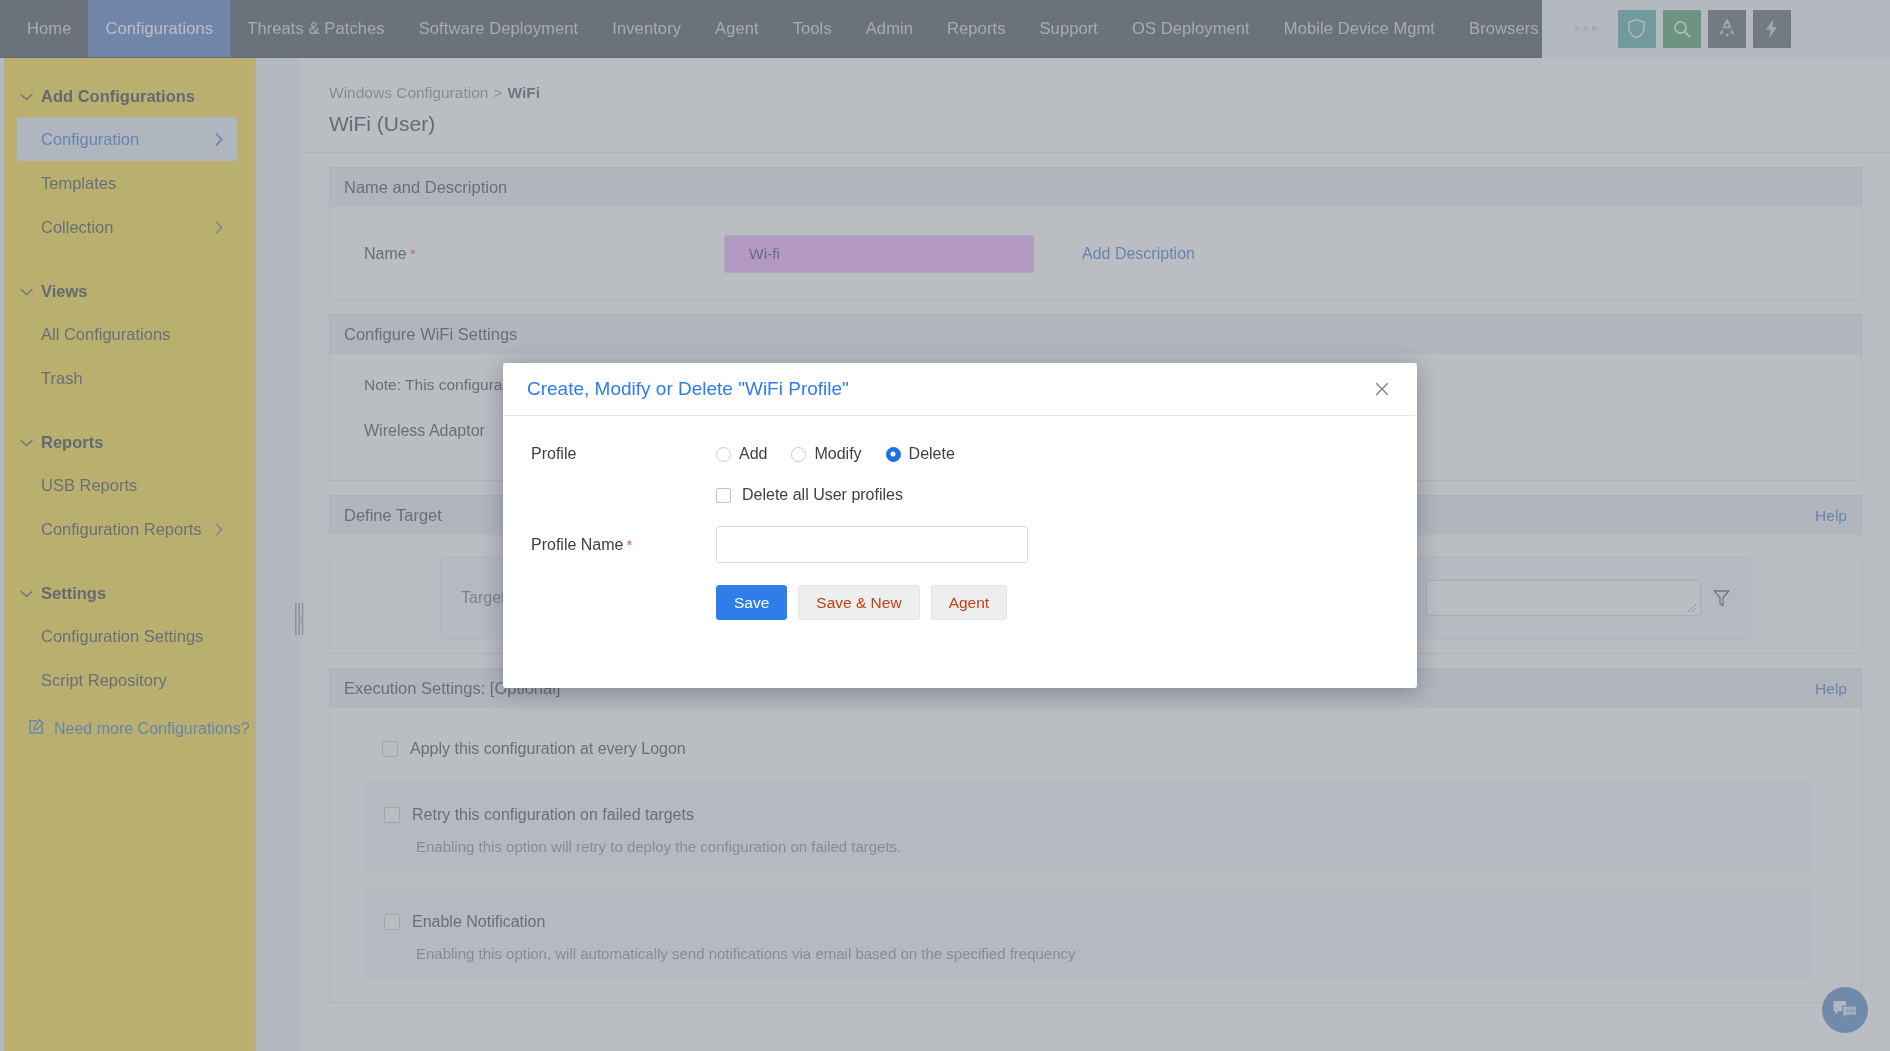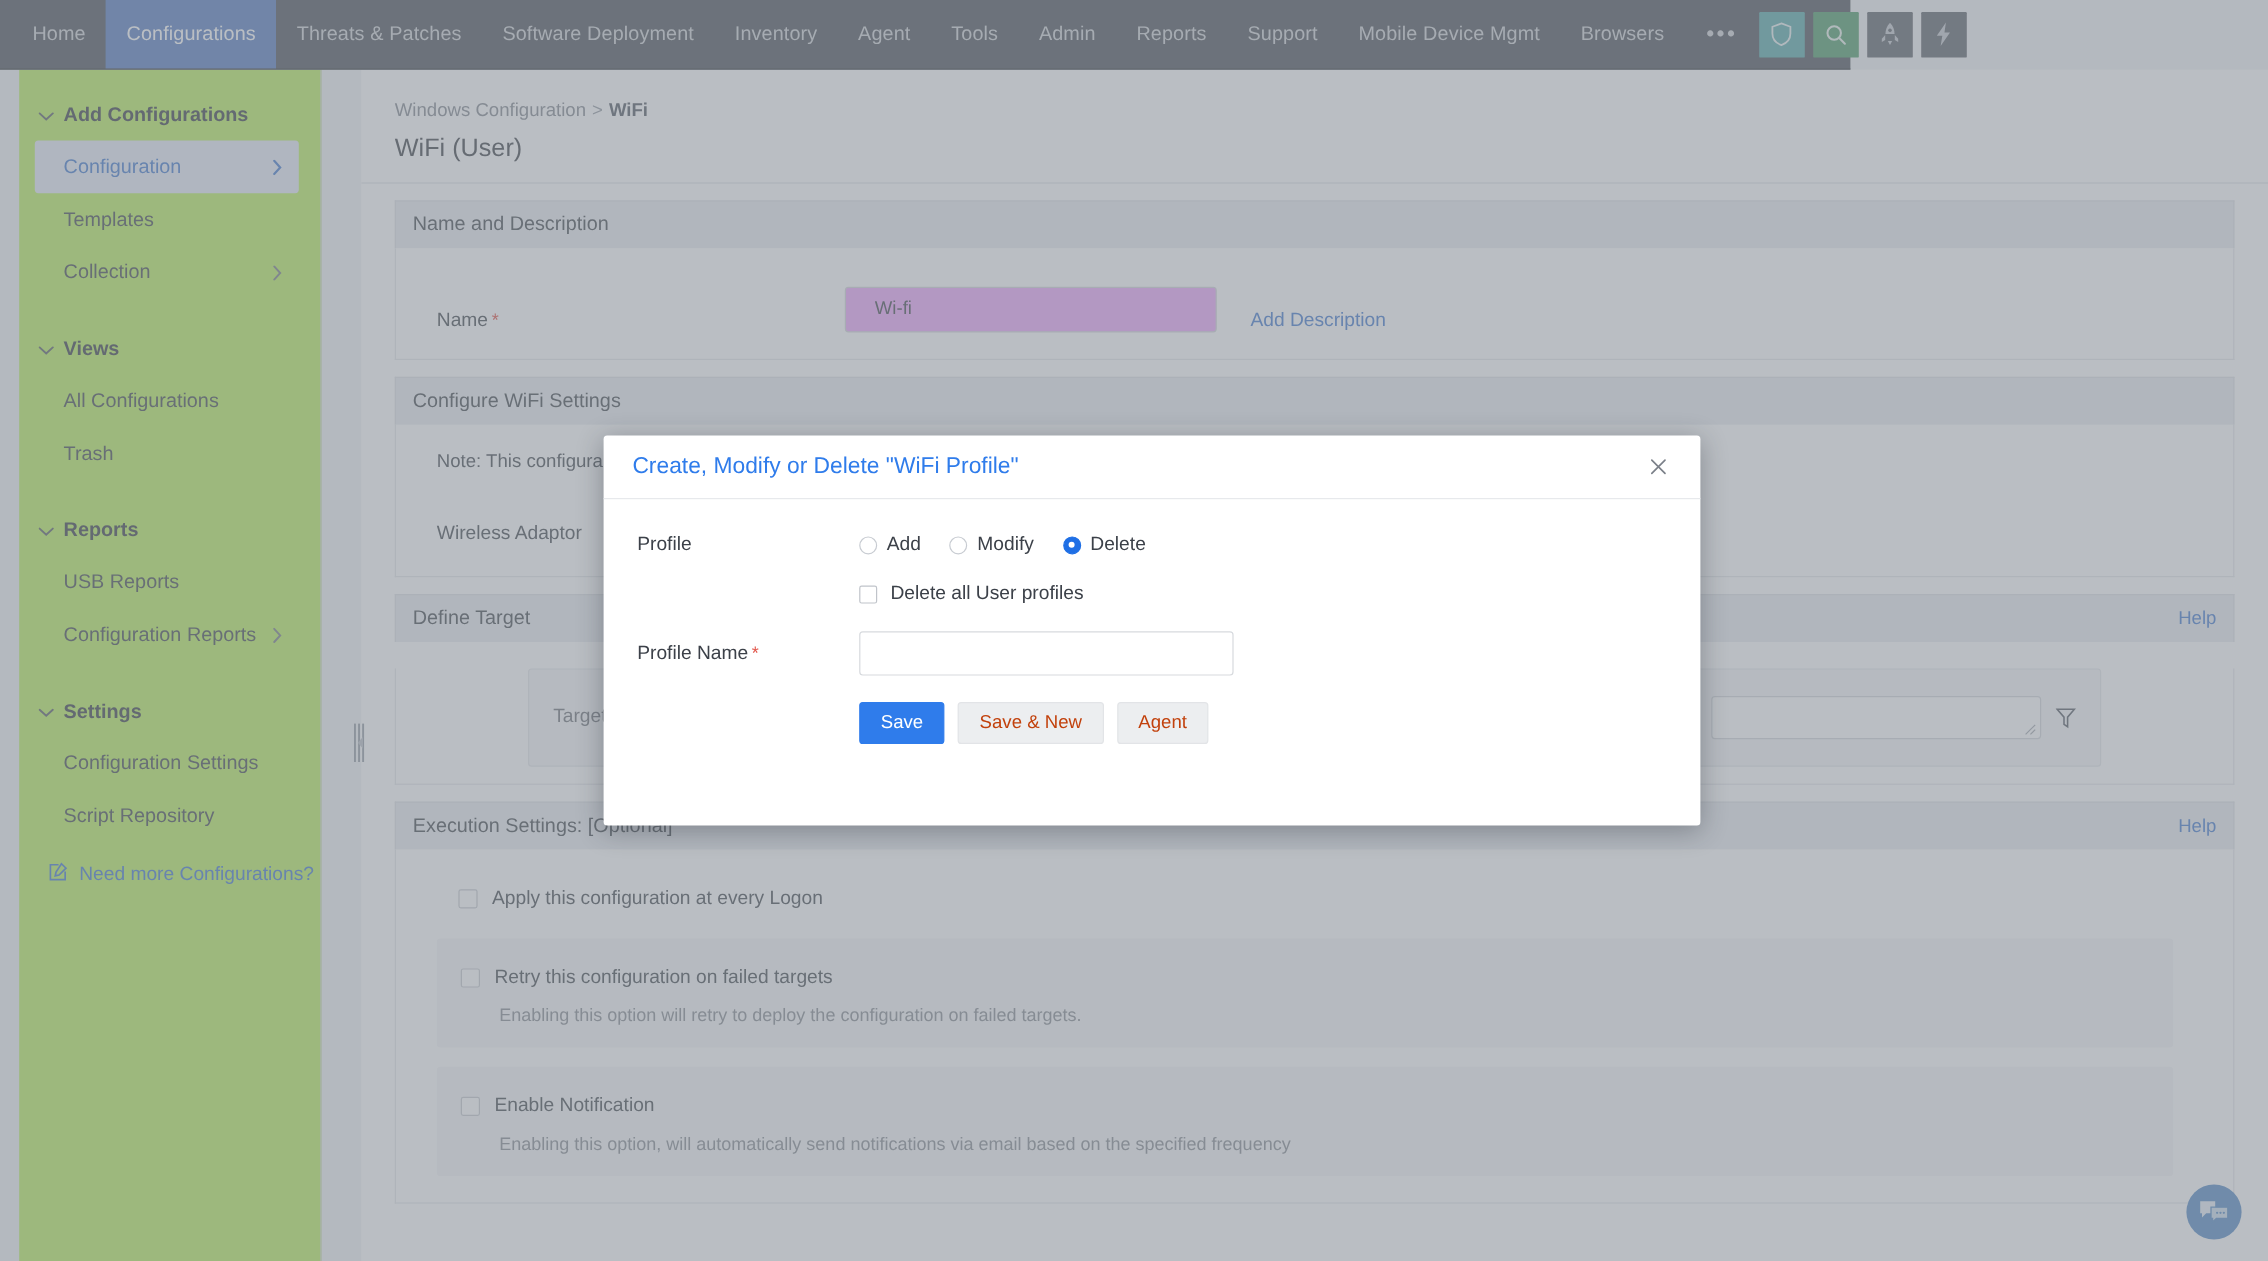--- a/index.html
+++ b/index.html
@@ -61,23 +61,23 @@
     border-radius: 1px;
   }
   .nav-icon-btn.shield { background: #5eadad; }
   .nav-icon-btn.search { background: #55a06f; }
   .nav-icon-btn.rocket { background: #63686f; }
   .nav-icon-btn.bolt   { background: #63686f; }
   .nav-icon-btn svg { display: block; }
 
   
   #sidebar {
-    position: absolute; top: 58px; left: 16px;
+    position: absolute; top: 58px; left: 4px;
     width: 252px; height: 993px;
-    background: #bef264;
+    background: #fde047;
     border-right: 1px solid #dcdee1;
     padding-top: 18px;
     overflow: hidden;
   }
   .side-group-head {
     display: flex; align-items: center;
     padding: 11px 16px 11px 14px;
     font-size: 16.5px;
     font-weight: bold;
     color: #41464d;
@@ -171,23 +171,24 @@
     cursor: pointer;
   }
   .panel-body {
     border: 1px solid #e6e8eb;
     border-top: none;
     background: #ffffff;
     padding: 22px 0;
   }
 
   .form-row {
-    display: flex; align-items: flex-end;
+    display: flex; align-items: center;
     min-height: 46px;
     padding: 0 0 0 34px;
+    gap: 20px;
   }
   .form-label {
     width: 340px;
     font-size: 16px;
     color: #4b5056;
     flex: 0 0 auto;
   }
   .req { color: #e2574c; margin-left: 3px; font-size: 15px; }
   .txt-input {
     width: 310px; height: 38px;
@@ -439,20 +440,23 @@
         <span>Tools</span>
       </div>
     <div class="nav-item">
         <span>Admin</span>
       </div>
     <div class="nav-item">
         <span>Reports</span>
       </div>
     <div class="nav-item">
         <span>Support</span>
+      </div>
+    <div class="nav-item">
+        <span>OS Deployment</span>
       </div>
     <div class="nav-item">
         <span>Mobile Device Mgmt</span>
       </div>
     <div class="nav-item">
         <span>Browsers</span>
       </div>
     <div class="nav-dots">•••</div>
 
     <div id="nav-right">

